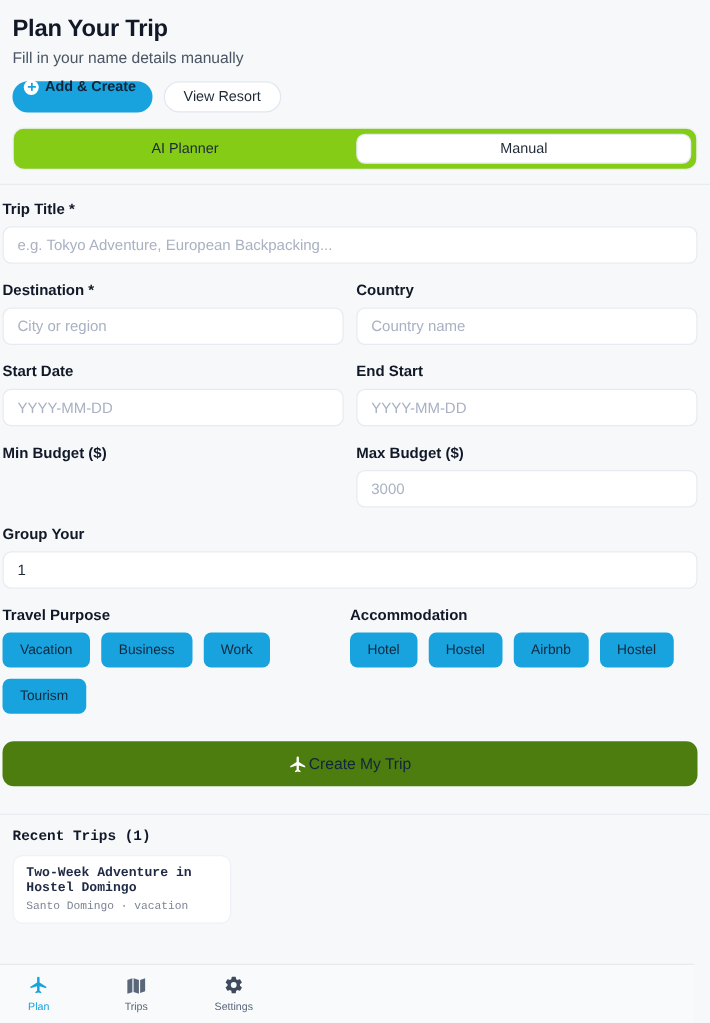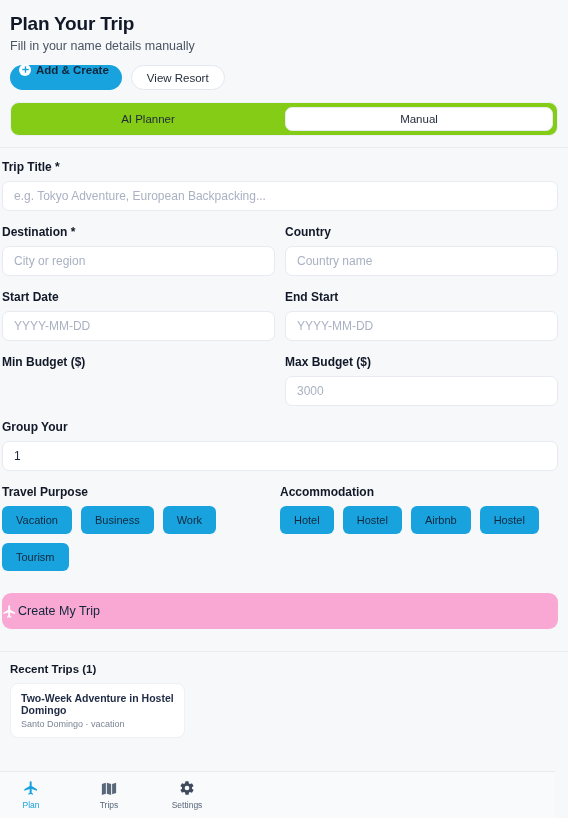--- a/index.html
+++ b/index.html
@@ -156,41 +156,42 @@
     padding: 8px 14px;
     cursor: pointer;
     white-space: nowrap;
     border: none;
     font-family: "Liberation Sans", sans-serif;
   }
 
   
   .submit {
     width: 100%;
-    background: #f9a8d4;
+    background: #4d7c0f;
     border: none;
     border-radius: 9px;
     height: 36px;
     margin-top: 22px;
     display: flex;
     align-items: center;
-    justify-content: flex-start;
+    justify-content: center;
     gap: 1px;
     cursor: pointer;
     font-family: "Liberation Sans", sans-serif;
   }
   .submit .label {
     font-size: 12.5px;
     color: #11263a;
   }
   .plane-white svg { display: block; }
 
   
   .recent {
     padding: 11px 24px 0 10px;
+    font-family: Liberation Mono, monospace;
   }
   .recent-title {
     font-size: 11.5px;
     font-weight: bold;
     color: #111827;
     margin-bottom: 8px;
   }
   .trip-card {
     background: #ffffff;
     border: 1px solid #eef1f5;

